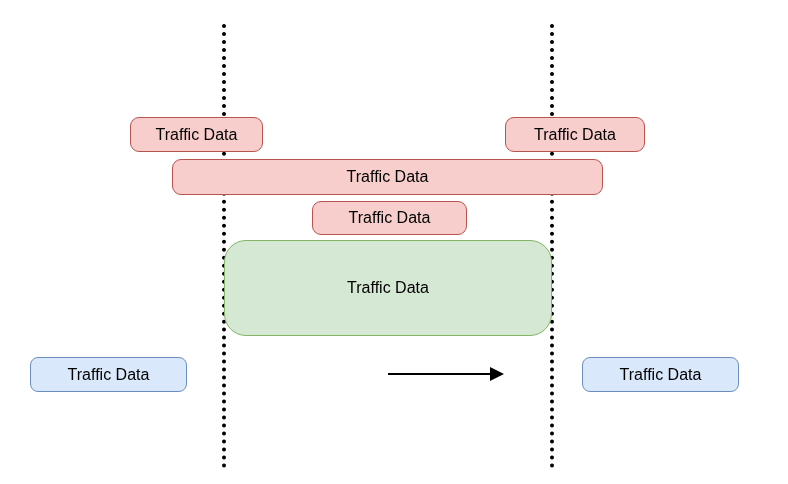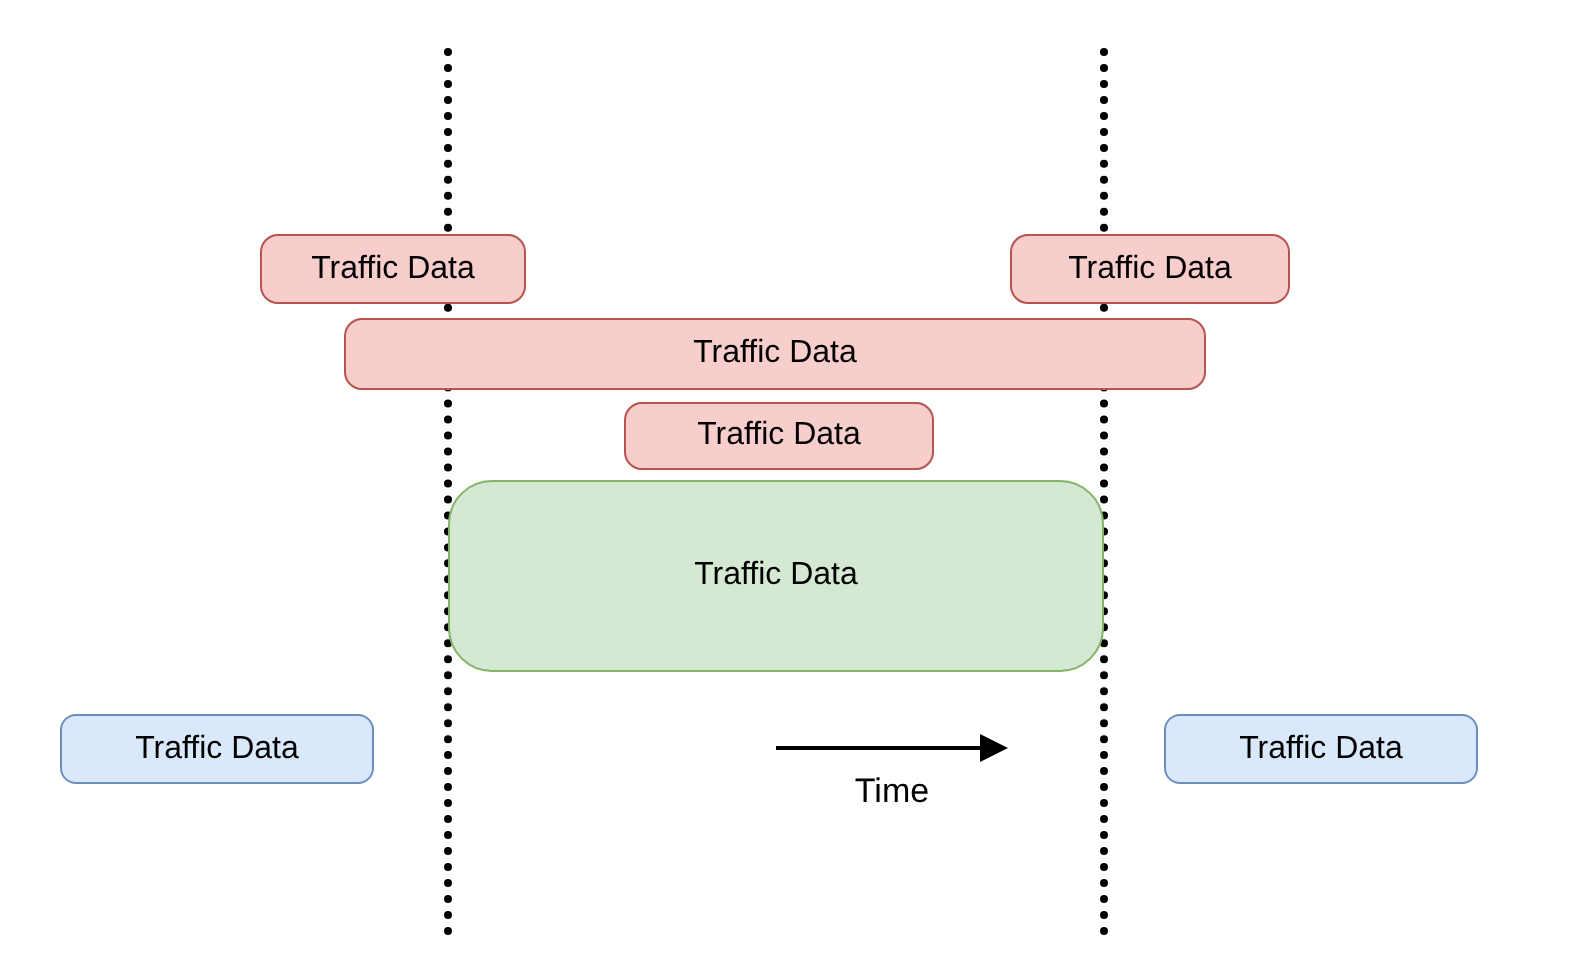--- a/index.html
+++ b/index.html
@@ -110,15 +110,14 @@
   <div class="box box-green" id="green-1">Traffic Data</div>
 
   <div class="box box-blue" id="blue-left">Traffic Data</div>
 
   <div class="box box-blue" id="blue-right">Traffic Data</div>
 
   <svg id="time-arrow" viewBox="0 0 120 20">
     <line x1="2" y1="9" x2="104" y2="9" stroke="#000000" stroke-width="2"></line>
     <polygon points="104,2 118,9 104,16" fill="#000000"></polygon>
   </svg>
-  <div id="time-label">Time</div>
 
 </div>
 
 </body></html>

